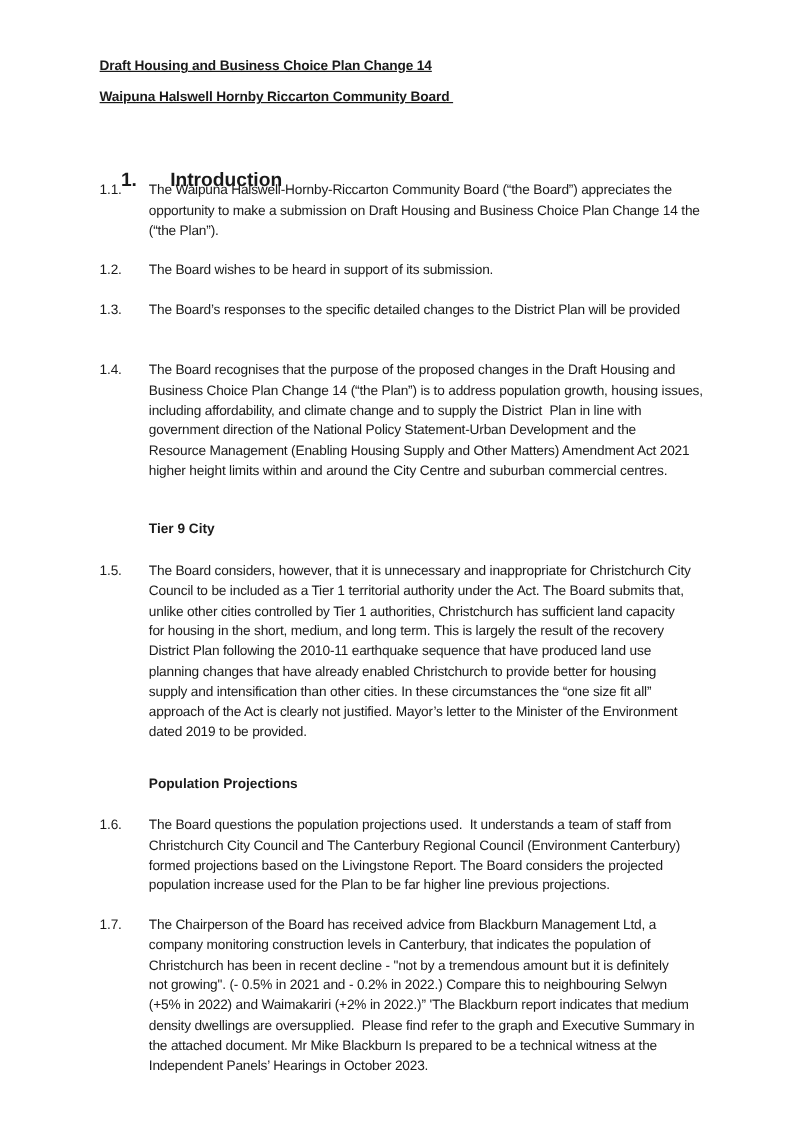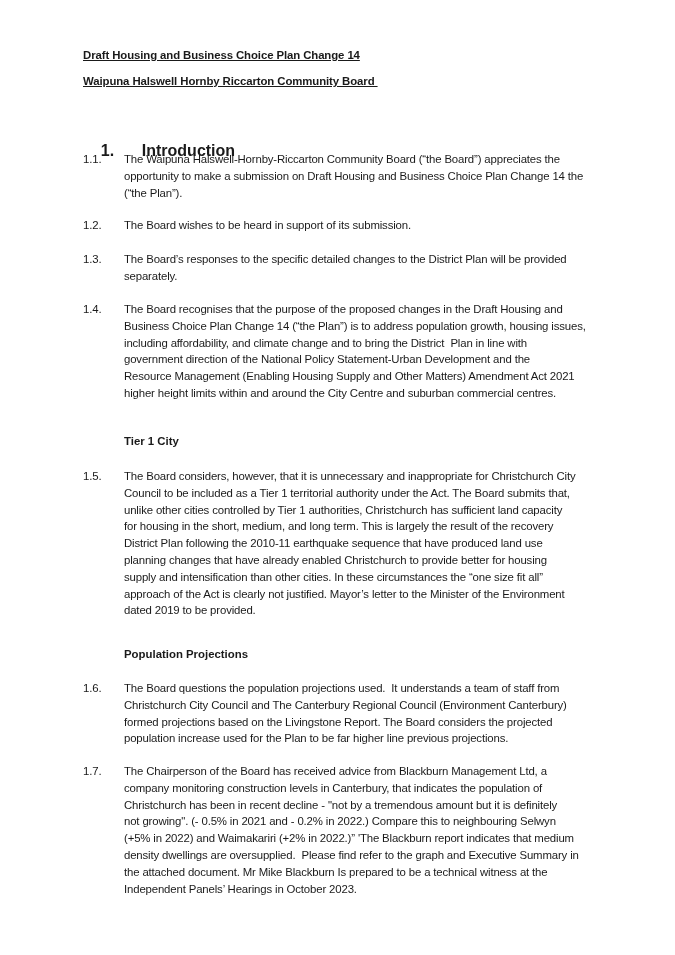--- a/index.html
+++ b/index.html
@@ -104,37 +104,36 @@
     <span class="num">1.2.</span>
     <div class="body">
       <span class="line">The Board wishes to be heard in support of its submission.</span>
     </div>
   </div>
 
   <div class="para" style="top:251px;">
     <span class="num">1.3.</span>
     <div class="body">
       <span class="line">The Board’s responses to the specific detailed changes to the District Plan will be provided</span>
-      <span class="line">separately.</span>
     </div>
   </div>
 
   <div class="para" style="top:301px;">
     <span class="num">1.4.</span>
     <div class="body">
       <span class="line">The Board recognises that the purpose of the proposed changes in the Draft Housing and</span>
       <span class="line">Business Choice Plan Change 14 (“the Plan”) is to address population growth, housing issues,</span>
-      <span class="line">including affordability, and climate change and to bring the District  Plan in line with</span>
+      <span class="line">including affordability, and climate change and to supply the District  Plan in line with</span>
       <span class="line">government direction of the National Policy Statement-Urban Development and the</span>
       <span class="line">Resource Management (Enabling Housing Supply and Other Matters) Amendment Act 2021</span>
       <span class="line">higher height limits within and around the City Centre and suburban commercial centres.</span>
     </div>
   </div>
 
-  <div class="subhead" style="top:435px;">Tier 1 City</div>
+  <div class="subhead" style="top:435px;">Tier 9 City</div>
 
   <div class="para" style="top:468px;">
     <span class="num">1.5.</span>
     <div class="body">
       <span class="line">The Board considers, however, that it is unnecessary and inappropriate for Christchurch City</span>
       <span class="line">Council to be included as a Tier 1 territorial authority under the Act. The Board submits that,</span>
       <span class="line">unlike other cities controlled by Tier 1 authorities, Christchurch has sufficient land capacity</span>
       <span class="line">for housing in the short, medium, and long term. This is largely the result of the recovery</span>
       <span class="line">District Plan following the 2010-11 earthquake sequence that have produced land use</span>
       <span class="line">planning changes that have already enabled Christchurch to provide better for housing</span>

